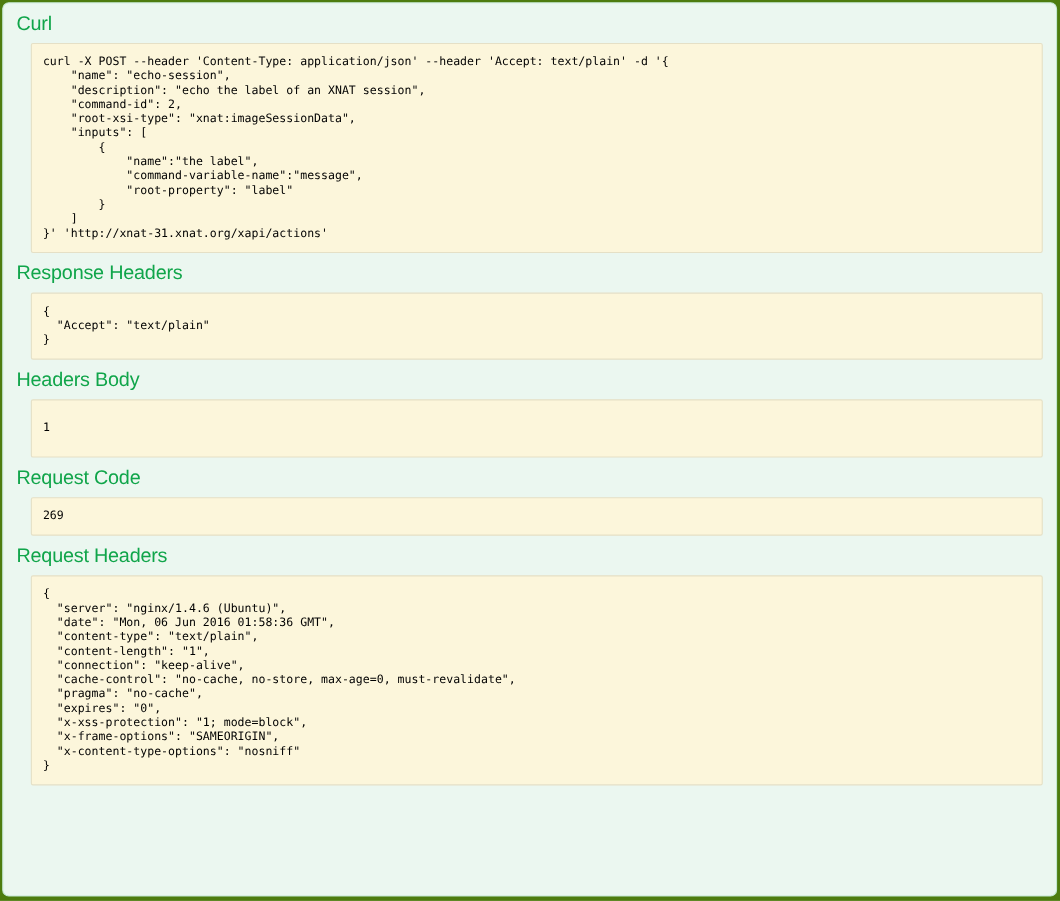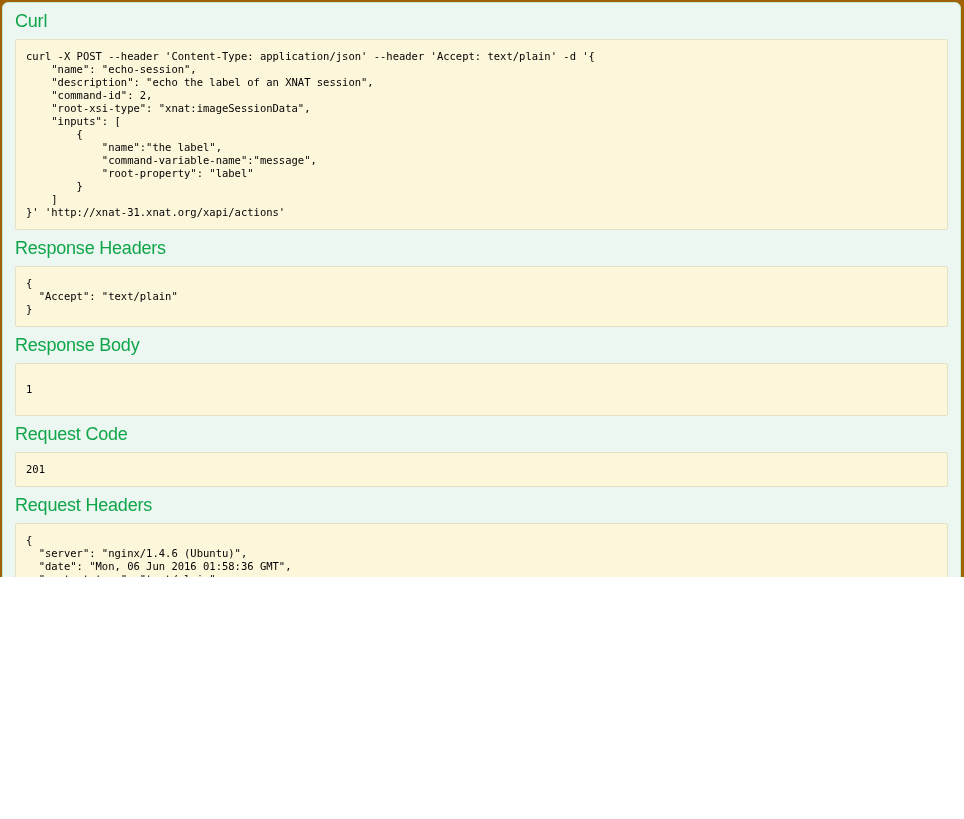--- a/index.html
+++ b/index.html
@@ -12,42 +12,42 @@
   }
   * { box-sizing: border-box; }
   html, body {
     margin: 0;
     padding: 0;
     background: #ffffff;
     font-family: "Liberation Sans", sans-serif;
   }
   .page {
     width: 964px;
-    height: 577px;
-    background: #a16207;
+    height: 819px;
+    background: #4d7c0f;
     overflow: hidden;
   }
   .panel {
     margin: 2px 3px 3px 2px;
     min-height: 813px;
     background: var(--panel-bg, #ebf7f0);
     border: 1px solid var(--panel-border, #c3e8d1);
     border-radius: 6px;
     padding: 4px 12px 12px 10px;
   }
   h4.section-title {
     margin: 4px 0 8px 2px;
     font-size: 18px;
     line-height: 20px;
     font-weight: 500;
     letter-spacing: -0.2px;
     color: var(--heading, #10a54a);
   }
   pre.code-block {
-    margin: 0 0 8px 2px;
+    margin: 0 0 8px 15px;
     padding: 10px;
     background: var(--code-bg, #fcf6db);
     border: 1px solid var(--code-border, #e5e0c6);
     border-radius: 2px;
     color: var(--code-text, #000);
     font-family: "DejaVu Sans Mono", "Liberation Mono", monospace;
     font-size: 10.5px;
     line-height: 13px;
     white-space: pre;
     overflow: hidden;
@@ -83,27 +83,27 @@
 
 
     <section>
       <h4 class="section-title">Response Headers</h4>
       <pre class="code-block">{
   "Accept": "text/plain"
 }</pre>
     </section>
 
     <section>
-      <h4 class="section-title">Response Body</h4>
+      <h4 class="section-title">Headers Body</h4>
       <pre class="code-block tall-centered">1</pre>
     </section>
 
     <section>
       <h4 class="section-title">Request Code</h4>
-      <pre class="code-block">201</pre>
+      <pre class="code-block">269</pre>
     </section>
 
     <section>
       <h4 class="section-title">Request Headers</h4>
       <pre class="code-block">{
   "server": "nginx/1.4.6 (Ubuntu)",
   "date": "Mon, 06 Jun 2016 01:58:36 GMT",
   "content-type": "text/plain",
   "content-length": "1",
   "connection": "keep-alive",

